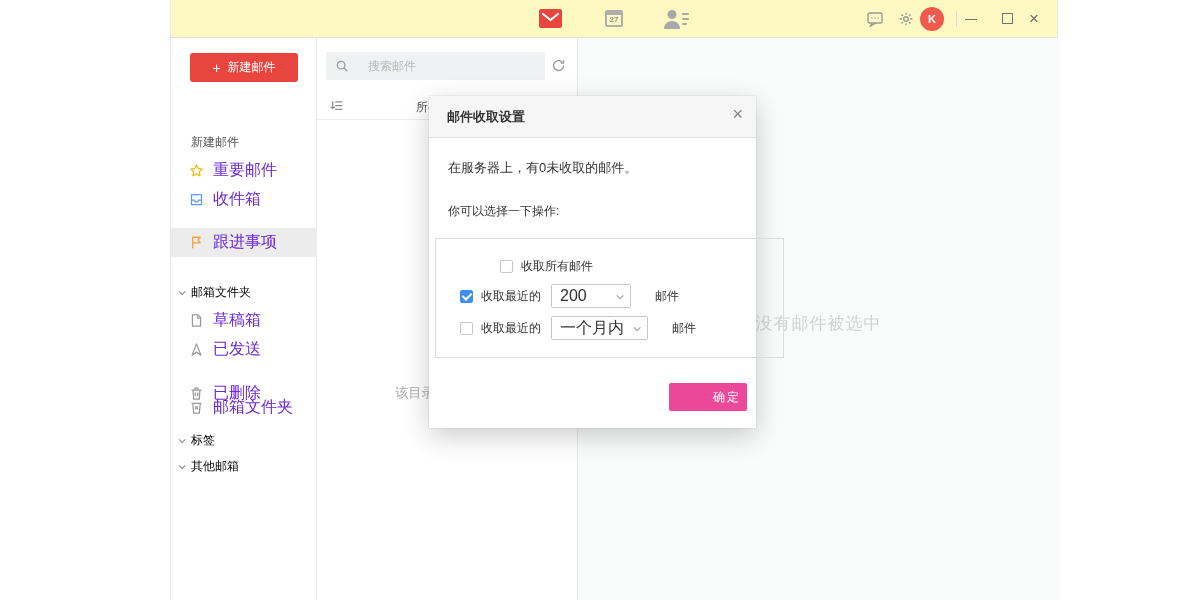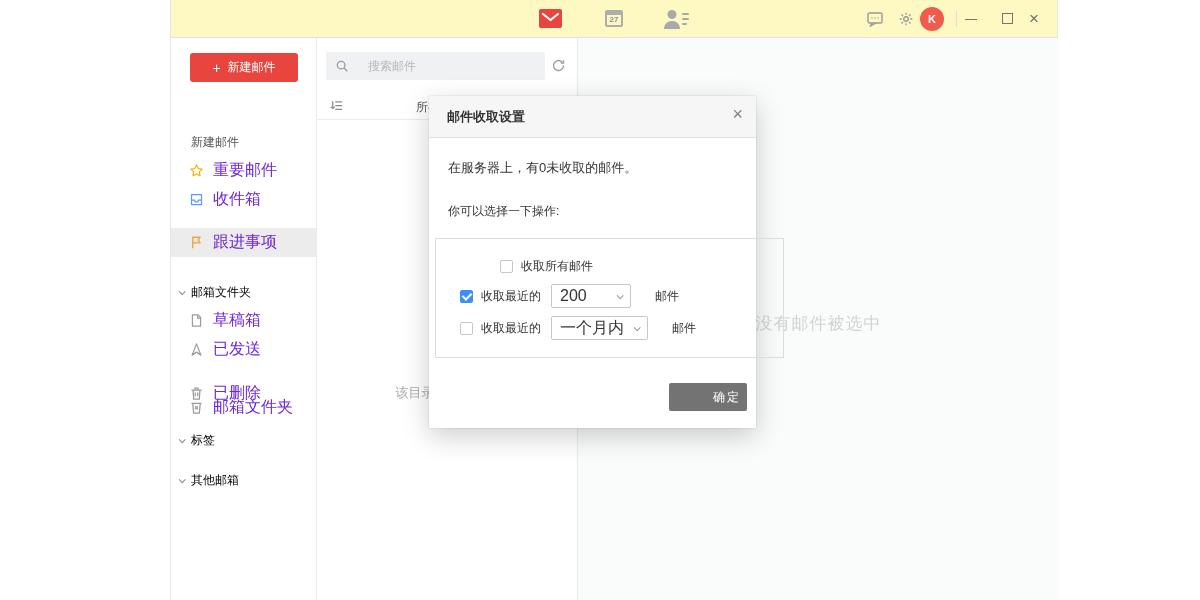--- a/index.html
+++ b/index.html
@@ -68,21 +68,21 @@
         flex:0 0 13px; cursor:pointer; }
   .cb.checked { background:#3e8ef7; border-color:#3e8ef7; }
   .cb.checked::after { content:""; position:absolute; left:3px; top:0px; width:4px; height:7px;
                        border:solid #fff; border-width:0 2px 2px 0; transform:rotate(45deg); }
   .sel { height:24px; border:1px solid #c6c6c6; border-radius:2px; background:#fff; margin-left:10px;
          display:flex; align-items:center; justify-content:space-between; padding:0 8px; cursor:pointer; }
   .sel .sv { font-size:16px; color:#333; }
   .sel .sc { width:5px; height:5px; border-right:1px solid #999; border-bottom:1px solid #999;
              transform:rotate(45deg) translateY(-1px); margin-left:6px; }
   .suffix { margin-left:24px; }
-  .confirm { position:absolute; right:9px; top:287px; width:78px; height:28px; background:#737373; border:none;
+  .confirm { position:absolute; right:9px; top:287px; width:78px; height:28px; background:#ec4899; border:none;
              border-radius:2px; color:#fff; font-size:12px; cursor:pointer; letter-spacing:2px;padding-left:38px; }
 </style>
 </head>
 <body>
 
 <div id="app">
 
   <div class="topbar">
     <div class="abs" style="left:368px;top:9px;cursor:pointer;">
       <svg width="23" height="19" viewBox="0 0 23 19">
@@ -196,21 +196,21 @@
             <path d="M9.8 10l4.4 5M14.2 10l-4.4 5"></path>
           </svg>
       </span>
       <span class="lb">邮箱文件夹</span>
     </div>
 
     <div class="side-head-caret" style="top:394px;">
       <span class="caret"></span>
       <span>标签</span>
     </div>
-    <div class="side-head-caret" style="top:434px;text-align:right;">
+    <div class="side-head-caret" style="top:420px;text-align:right;">
       <span class="caret"></span>
       <span>其他邮箱</span>
     </div>
   </div>
 
   <div class="listpane">
     <div class="search">
       <svg width="14" height="14" viewBox="0 0 24 24" fill="none" stroke="#9a9a9a" stroke-width="2.2">
           <circle cx="10.5" cy="10.5" r="6.5"></circle>
           <path d="M15.5 15.5L21 21"></path>

